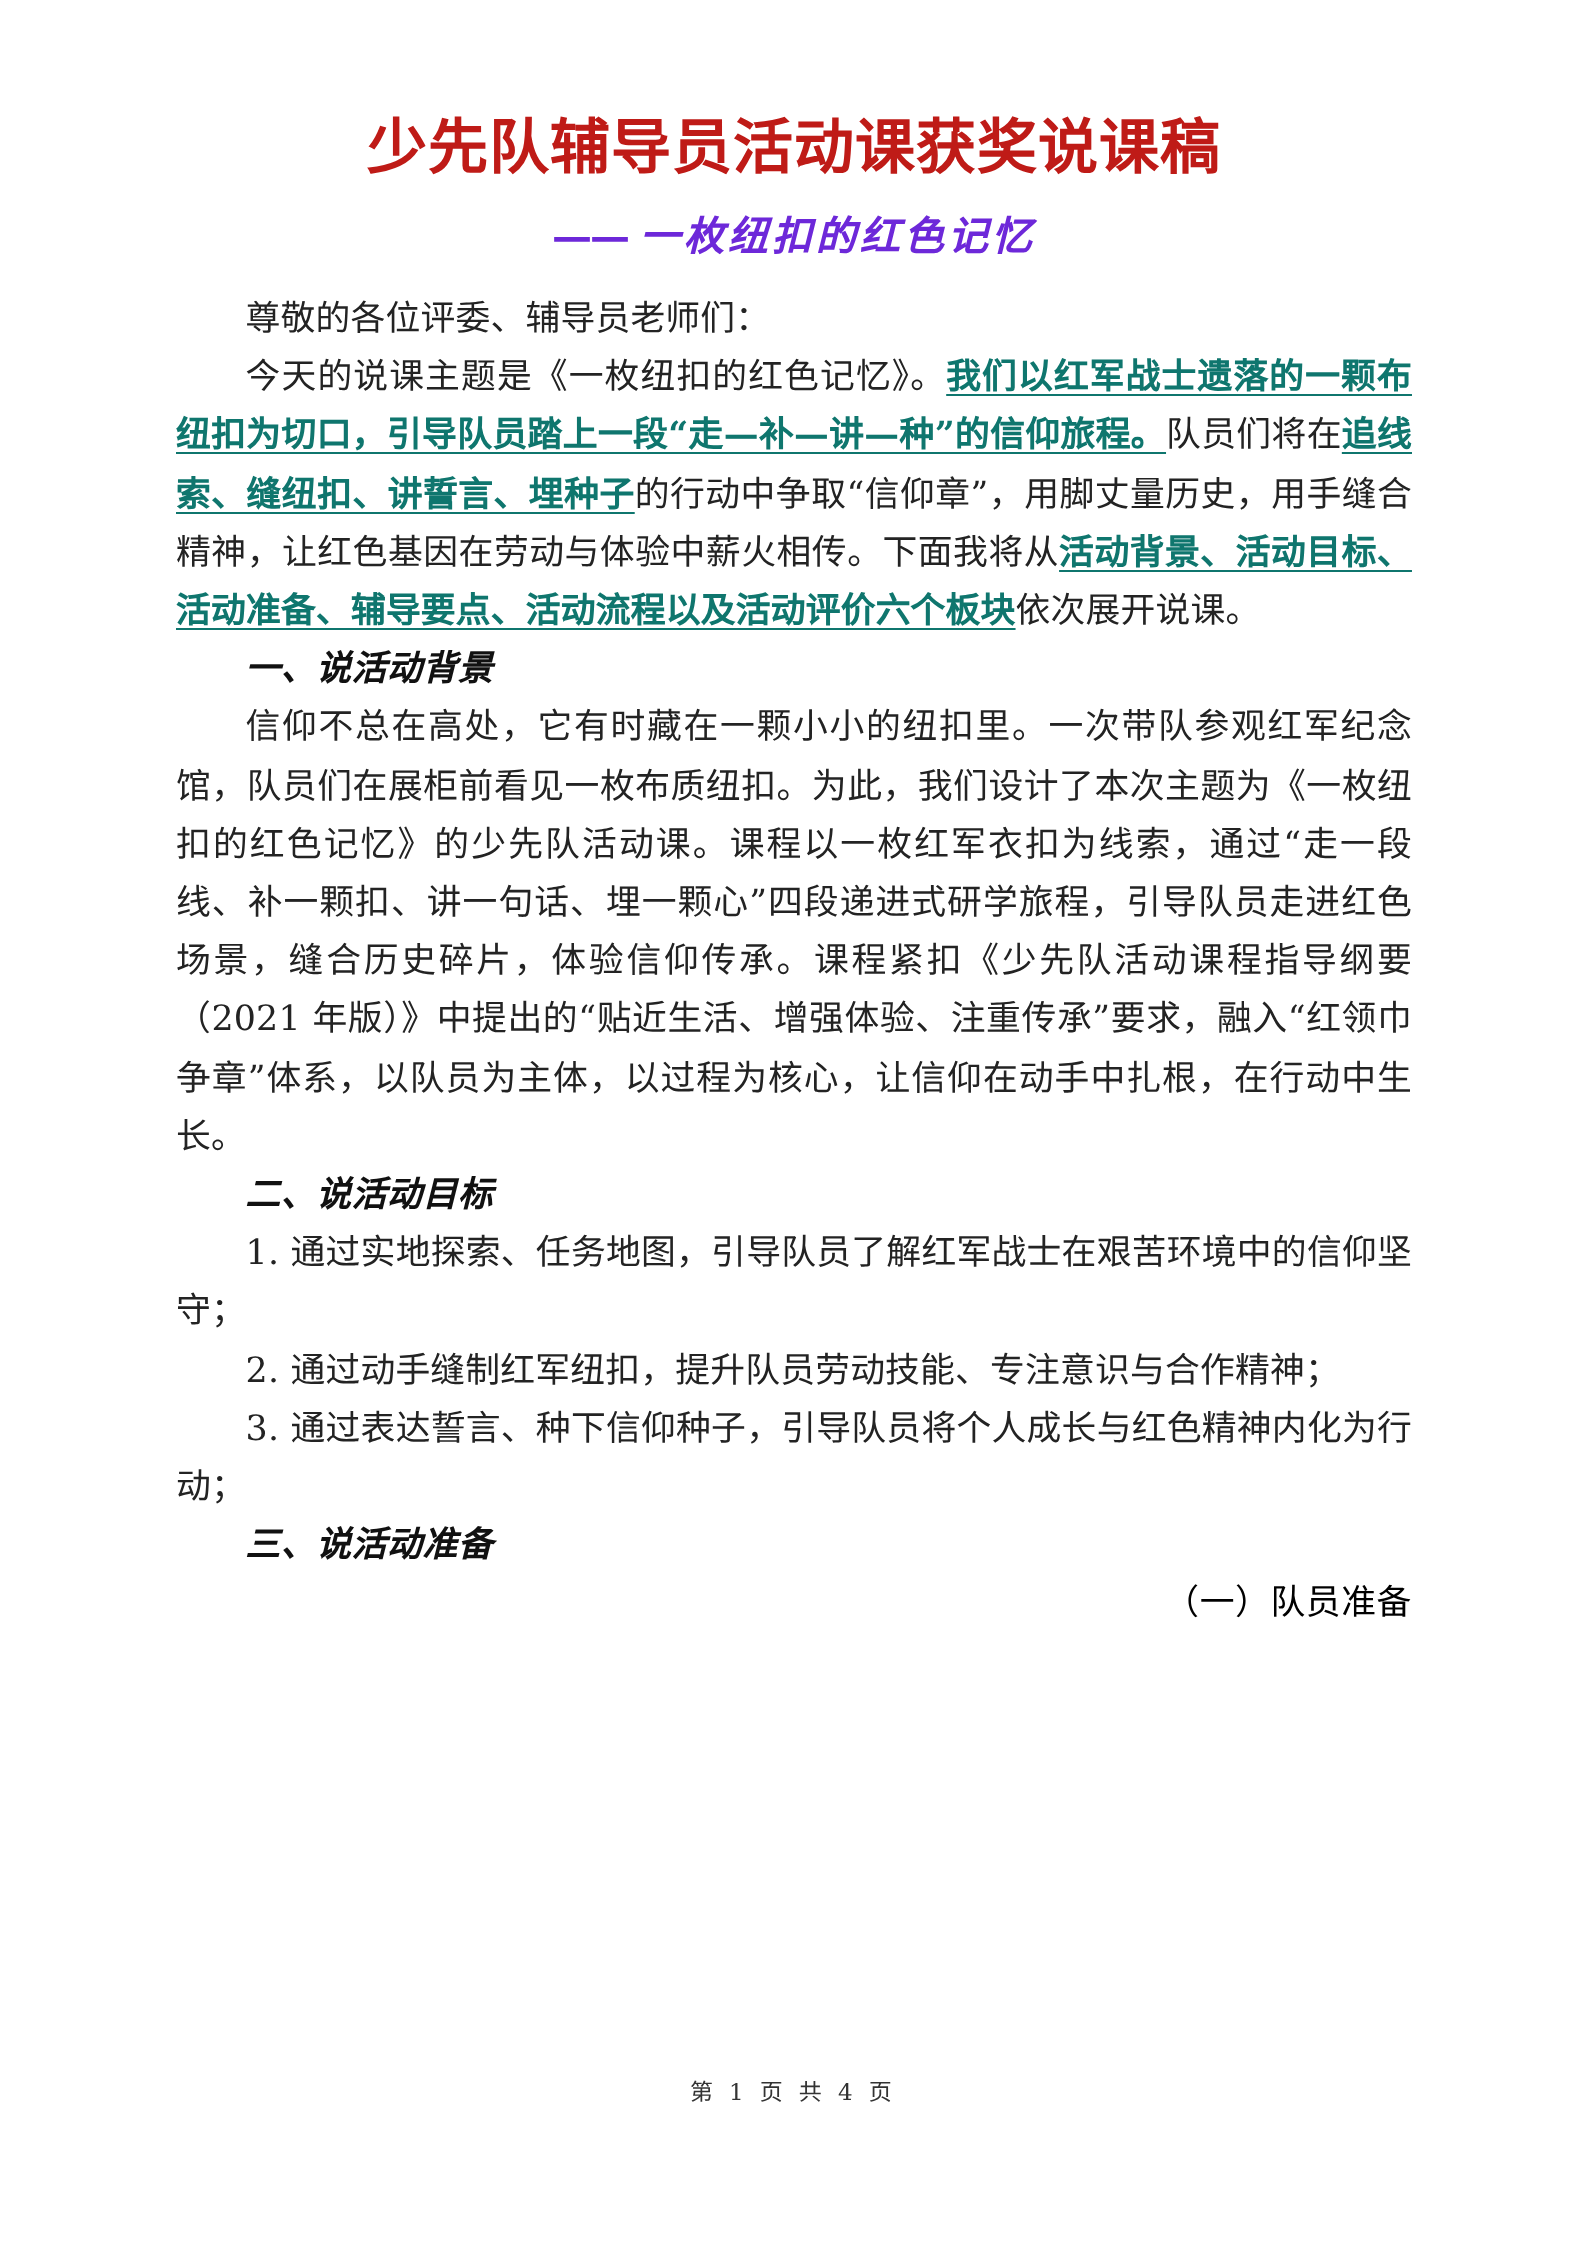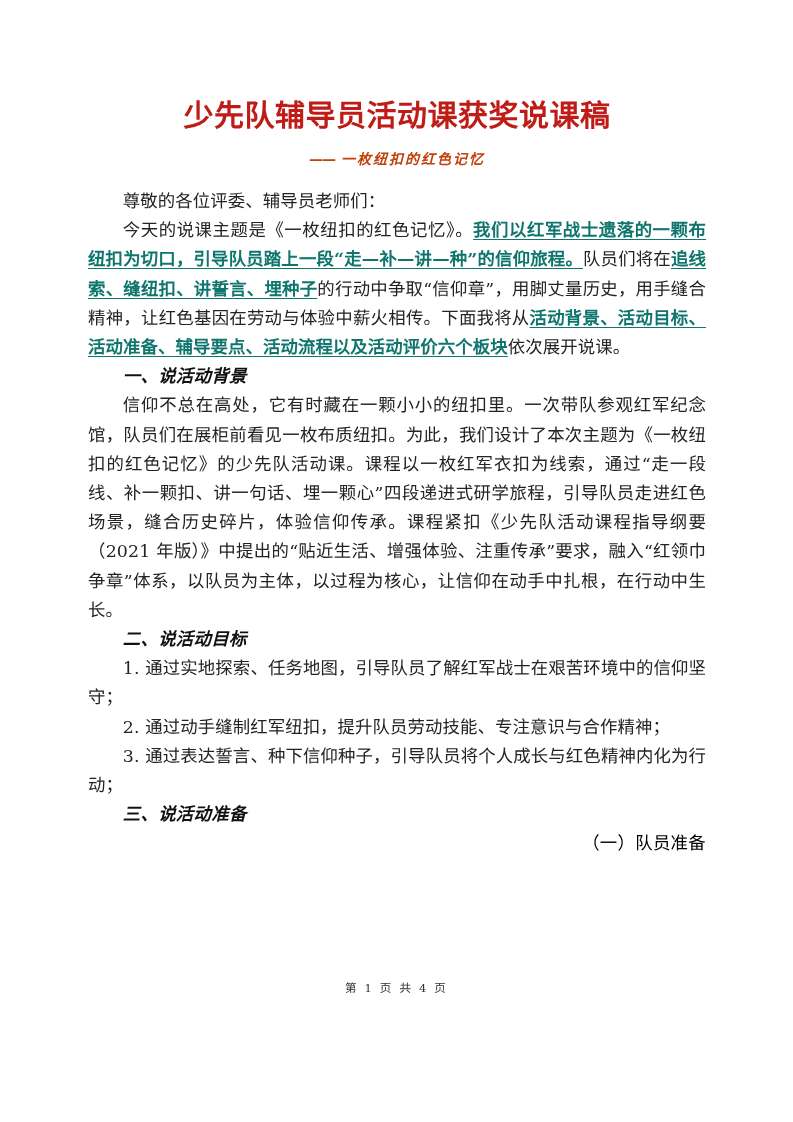--- a/index.html
+++ b/index.html
@@ -20,41 +20,41 @@
   .content {
     position: absolute;
     left: 88px;
     top: 0;
     width: 618px;
   }
 
   
   .doc-title {
     margin: 0;
-    padding-top: 96px;
+    padding-top: 55px;
     text-align: center;
     font-family: "DejaVu Sans", sans-serif;
     font-weight: 700;
     font-size: 30px;
     line-height: 40px;
     letter-spacing: 0.5px;
     color: #bf1b17;
     white-space: nowrap;
   }
   .doc-subtitle {
     margin: 0;
     padding-top: 9px;
     text-align: center;
     font-family: "DejaVu Serif", serif;
     font-weight: 700;
     font-style: italic;
-    font-size: 14px;
+    font-size: 20px;
     line-height: 28px;
     letter-spacing: 2px;
-    color: #c2410c;
+    color: #6d28d9;
     white-space: nowrap;
   }
   .subtitle-dash {
     font-style: normal;
     letter-spacing: -1px;
     padding-right: 6px;
   }
 
   
   .body-block {
@@ -101,21 +101,21 @@
     text-decoration: underline;
     text-underline-offset: 3px;
     color: #0f766e;
   }
 
   
   .page-footer {
     position: absolute;
     left: 0;
     right: 0;
-    top: 979px;
+    top: 1037px;
     text-align: center;
     font-family: "DejaVu Serif", serif;
     font-size: 11.5px;
     letter-spacing: 2.2px;
     color: #333333;
   }
 </style>
 </head>
 <body>
 

